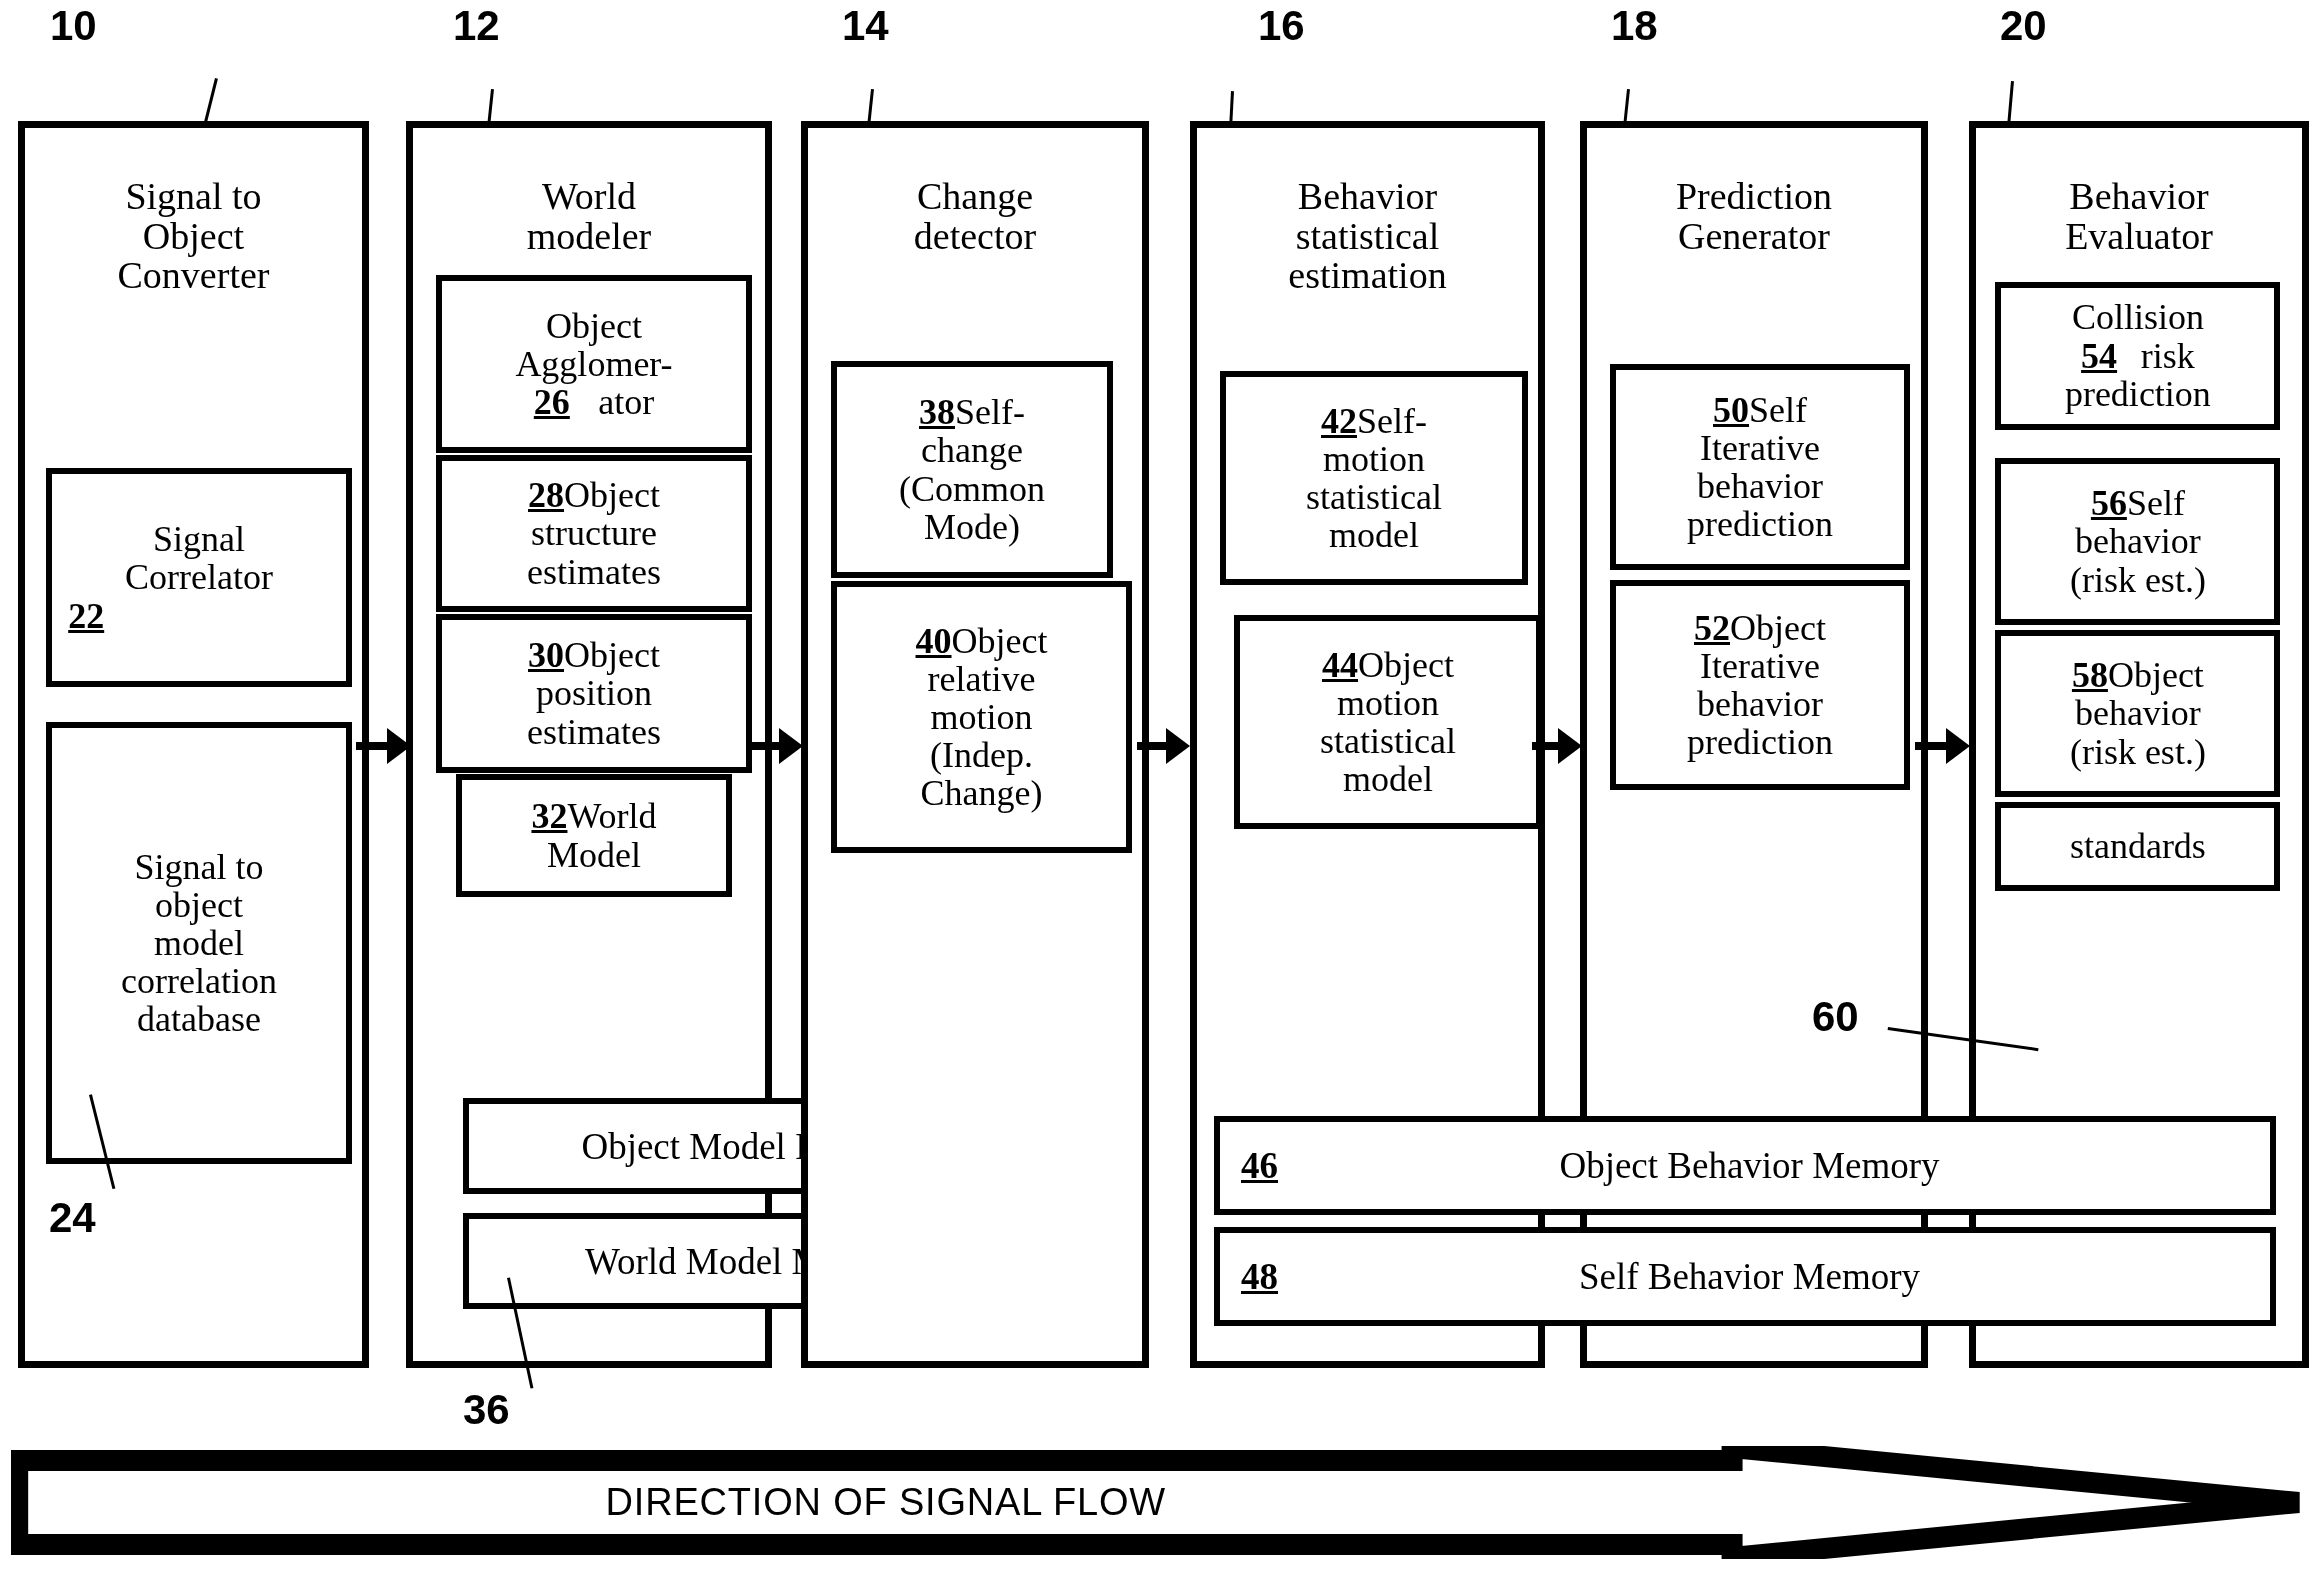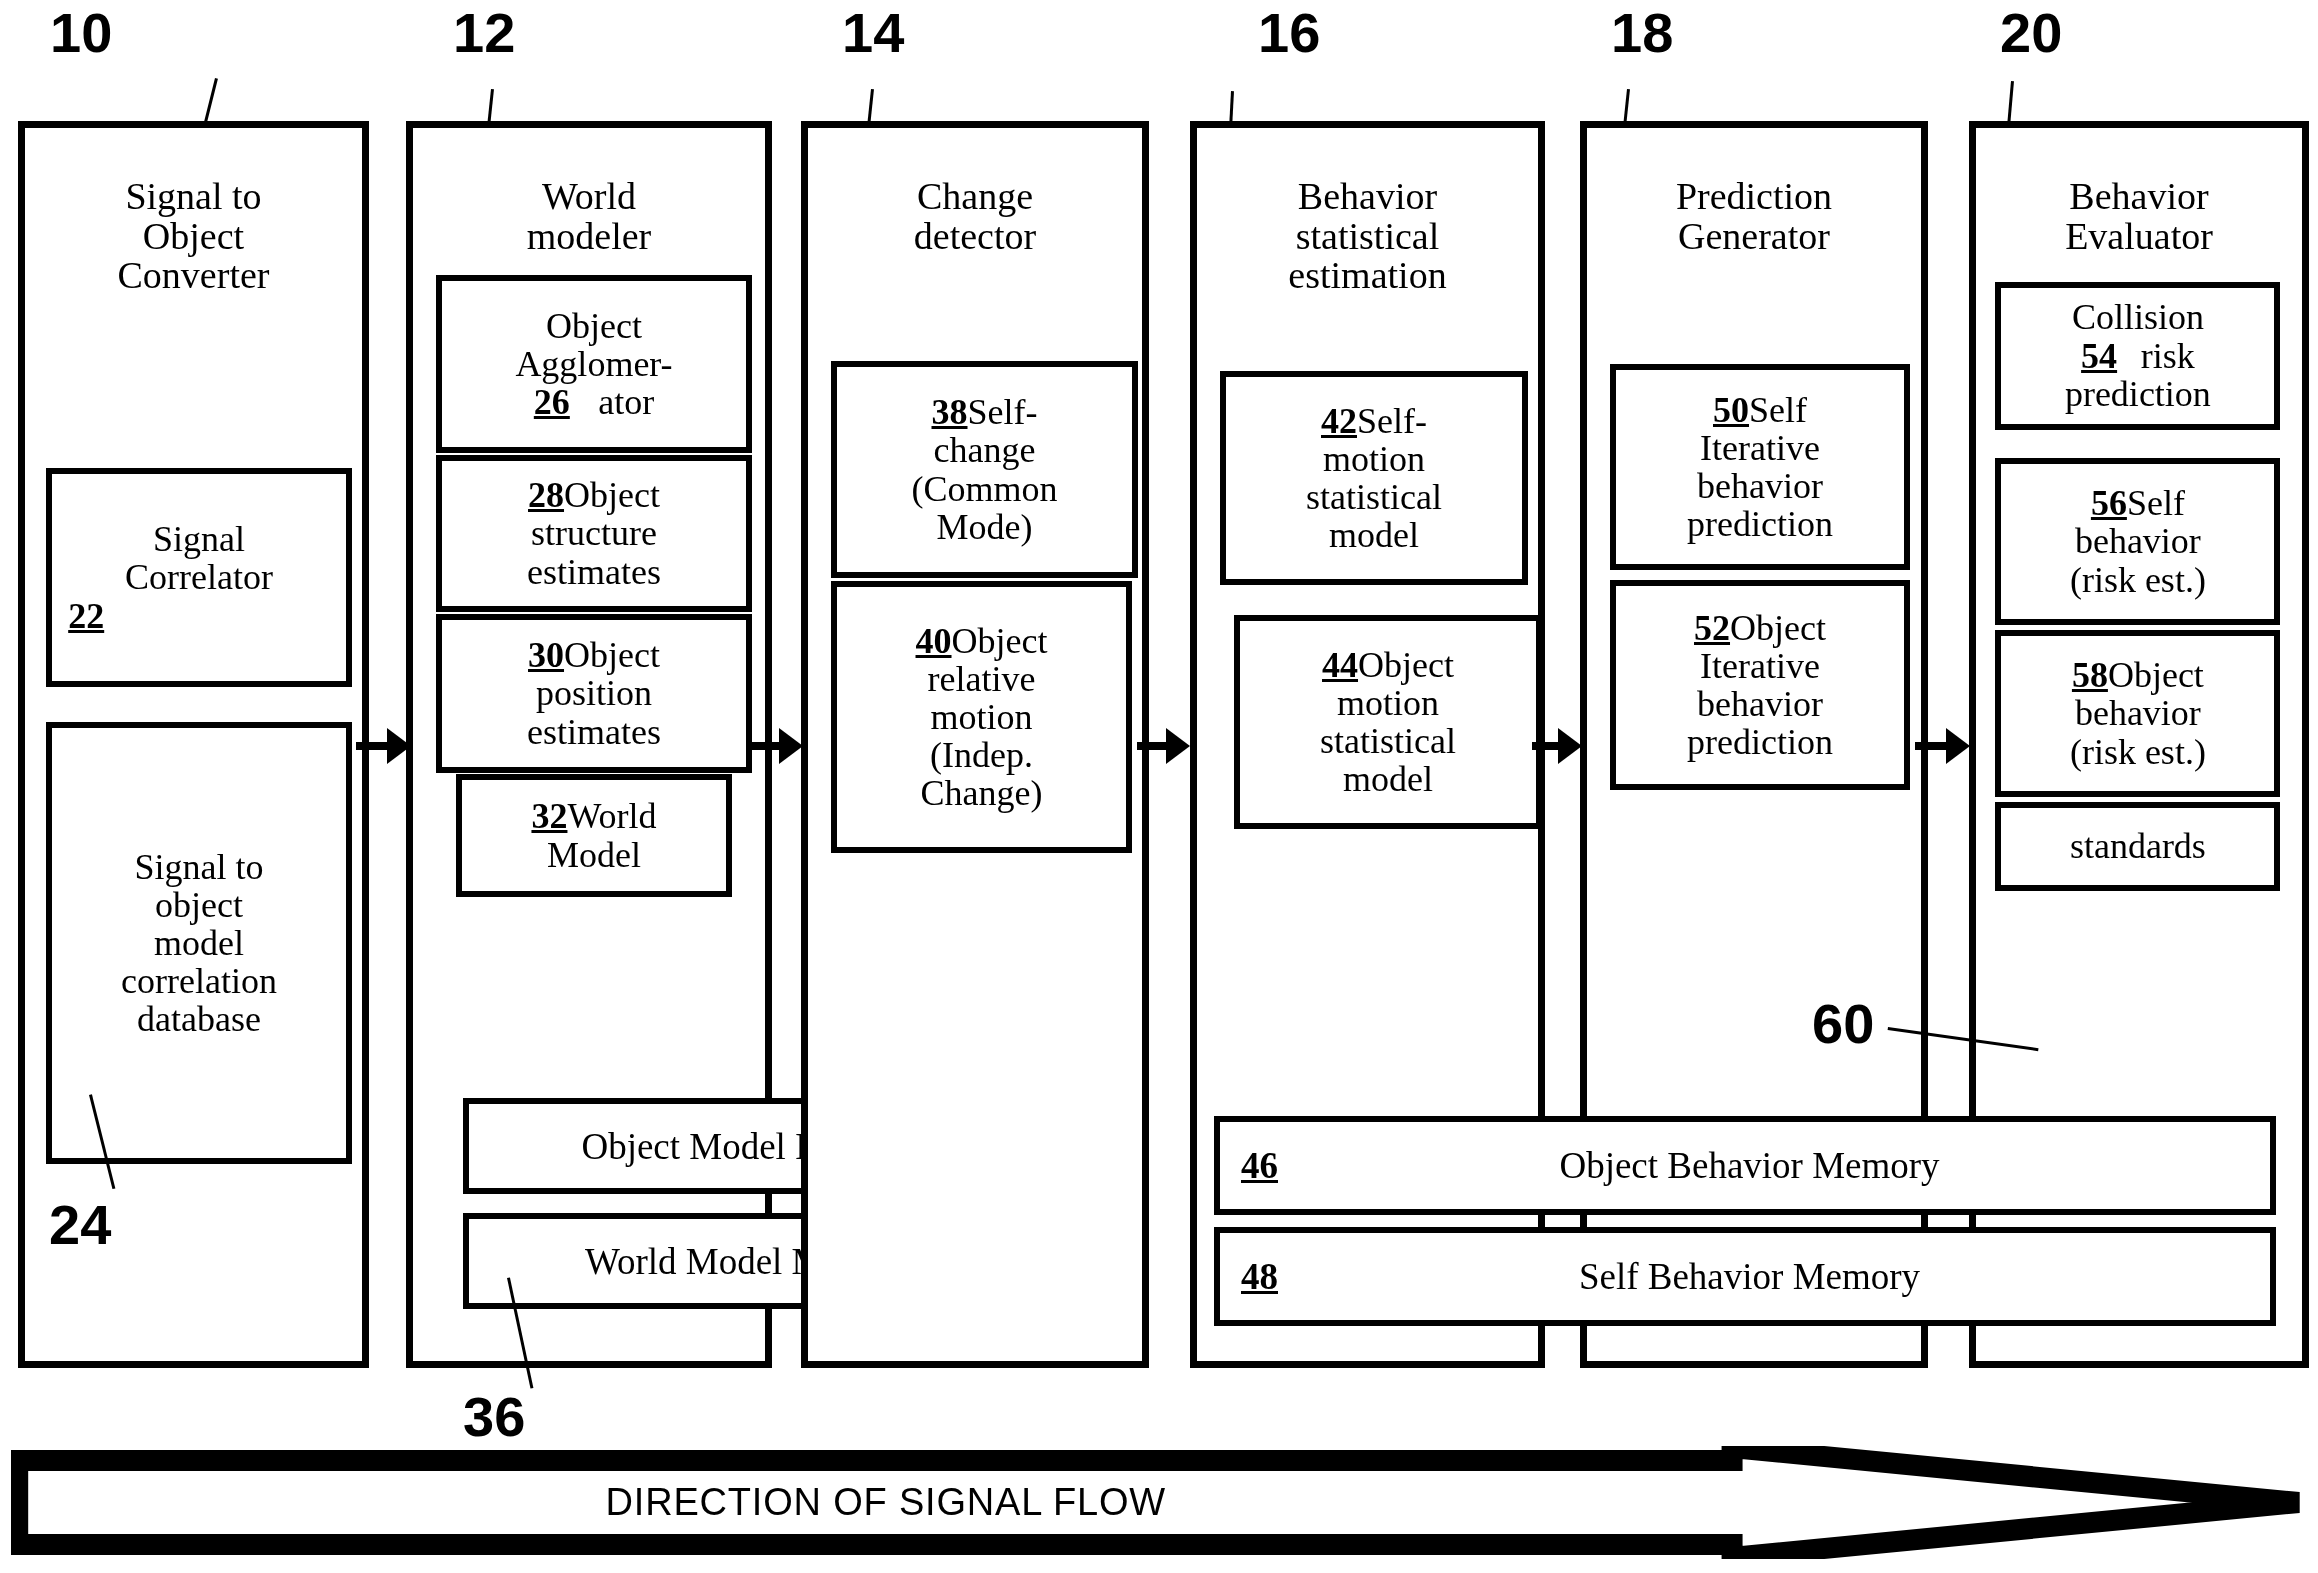--- a/index.html
+++ b/index.html
@@ -6,21 +6,21 @@
   body{
     width:2319px;height:1574px;position:relative;overflow:hidden;
     font-family:"Liberation Serif","DejaVu Serif",serif;
     color:#000;
   }
   .stage{position:absolute;left:0;top:0;width:2319px;height:1574px;}
 
   
   .refnum{
     position:absolute;font-family:"Liberation Sans","DejaVu Sans",sans-serif;
-    font-weight:bold;font-size:56px;line-height:1;
+    font-weight:bold;font-size:42px;line-height:1;
   }
   .leader{position:absolute;background:#000;transform-origin:top left;}
 
   
   .col{
     position:absolute;border:7.3px solid #000;background:#fff;box-sizing:border-box;
   }
   .col-title{
     position:absolute;left:0;right:0;text-align:center;
     font-size:38px;line-height:1.04;
@@ -148,21 +148,21 @@
 
   <div class="refnum" style="left:939px;top:1030px;">34</div>
   <div class="leader" style="left:1015px;top:1083px;width:3.2px;height:86px;transform:rotate(-10deg);"></div>
 
   <div class="leader" style="left:507px;top:1278px;width:3.2px;height:113px;transform:rotate(-12deg);"></div>
   <div class="refnum" style="left:463px;top:1389px;">36</div>
 
   <div class="col" style="left:801px;top:121px;width:348px;height:1247px;">
     <div class="col-title" style="top:49px;">Change<br>detector</div>
 
-    <div class="box" style="left:23px;top:233px;width:307px;height:217px;">
+    <div class="box" style="left:23px;top:233px;width:282px;height:217px;">
       <span class="txt">
         <span class="num">38</span><span>Self-<br>change<br>(Common<br>Mode)</span>
       </span>
     </div>
 
     <div class="box" style="left:23px;top:453px;width:301px;height:272px;">
       <span class="txt">
         <span class="num">40</span><span>Object<br>relative<br>motion<br>(Indep.<br>Change)</span>
       </span>
     </div>

